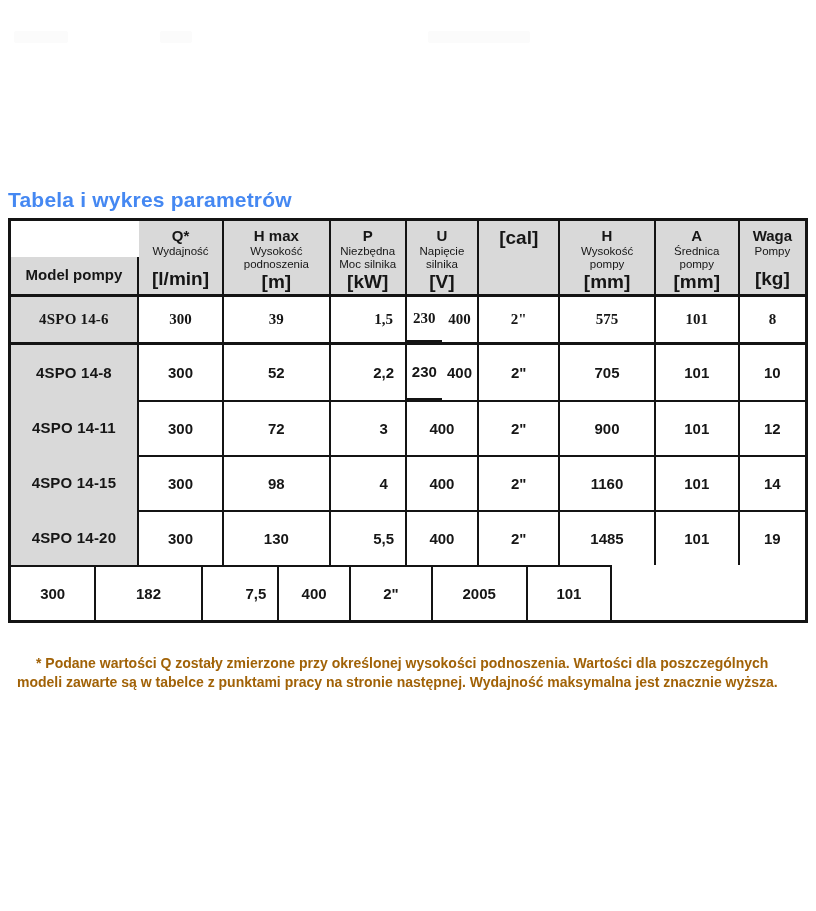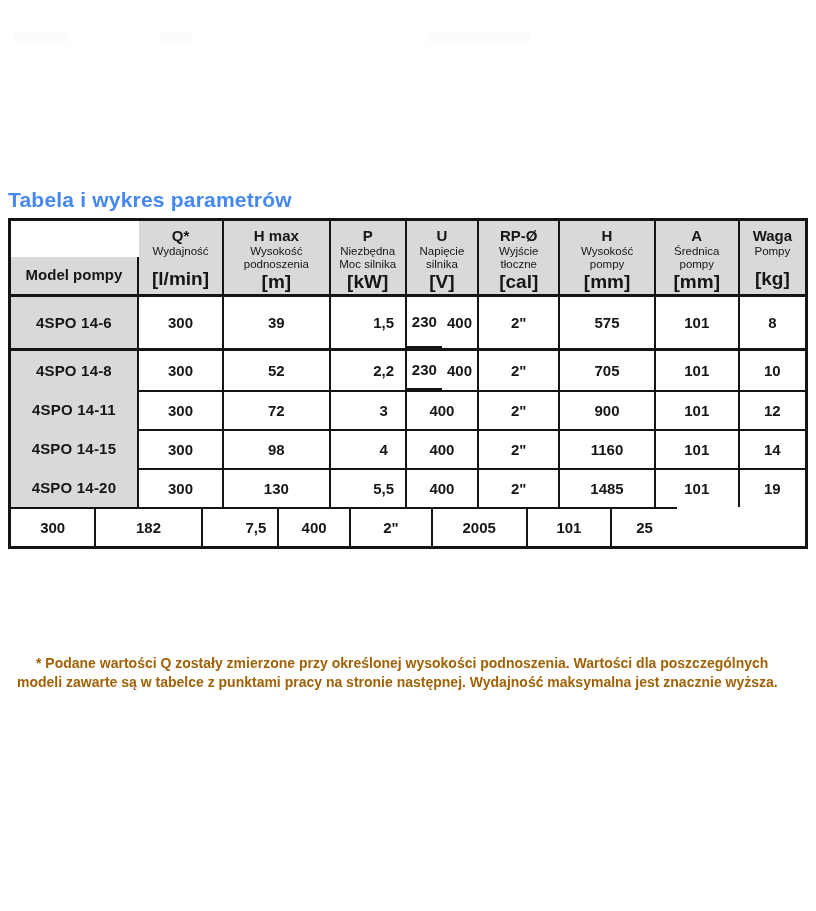--- a/index.html
+++ b/index.html
@@ -27,22 +27,22 @@
   }
 
   .tbl {
     position: absolute; left: 8px; top: 218px; width: 800px;
     border: 3px solid #141414;
     display: flex; flex-direction: column;
     background: #ffffff;
   }
   .row { display: flex; width: 100%; }
   .hdr  { height: 76px; border-bottom: 3px solid #141414; }
-  .r0   { height: 54px; border-bottom: 3px solid #141414; }
-  .rN   { height: 39px; }
+  .r0   { height: 48px; border-bottom: 3px solid #141414; font-family: Liberation Serif, serif; }
+  .rN   { height: 55px; }
 
   .cell {
     display: flex; align-items: center; justify-content: center;
     text-align: center;
     border-right: 2px solid #141414;
     overflow: hidden;
   }
   .cell.last { border-right: none; }
 
   
@@ -117,24 +117,20 @@
       <div class="hunit">[kW]</div>
     </div>
     <div class="cell c4 gray hcell">
       <div>
           <div class="hsym">U</div>
       <div class="hdesc">Napięcie silnika</div>
         </div>
       <div class="hunit">[V]</div>
     </div>
     <div class="cell c5 gray hcell">
-      <div>
-          <div class="hsym">RP-Ø</div>
-      <div class="hdesc">Wyjście tłoczne</div>
-        </div>
       <div class="hunit">[cal]</div>
     </div>
     <div class="cell c6 gray hcell">
       <div>
           <div class="hsym">H</div>
       <div class="hdesc">Wysokość pompy</div>
         </div>
       <div class="hunit">[mm]</div>
     </div>
     <div class="cell c7 gray hcell">
@@ -220,18 +216,17 @@
   </div>
 
   <div class="row rN rule">
     <div class="cell c1 valb">300</div>
     <div class="cell c2 val">182</div>
     <div class="cell c3 val">7,5</div>
     <div class="cell c4 val">400</div>
     <div class="cell c5 valb">2"</div>
     <div class="cell c6 val">2005</div>
     <div class="cell c7 val">101</div>
-    <div class="cell c8 val last">25</div>
   </div>
 
 </div>
 
 <p class="footnote">* Podane wartości Q zostały zmierzone przy określonej wysokości podnoszenia. Wartości dla poszczególnych modeli zawarte są w tabelce z punktami pracy na stronie następnej. Wydajność maksymalna jest znacznie wyższa.</p>
 
 </body></html>

